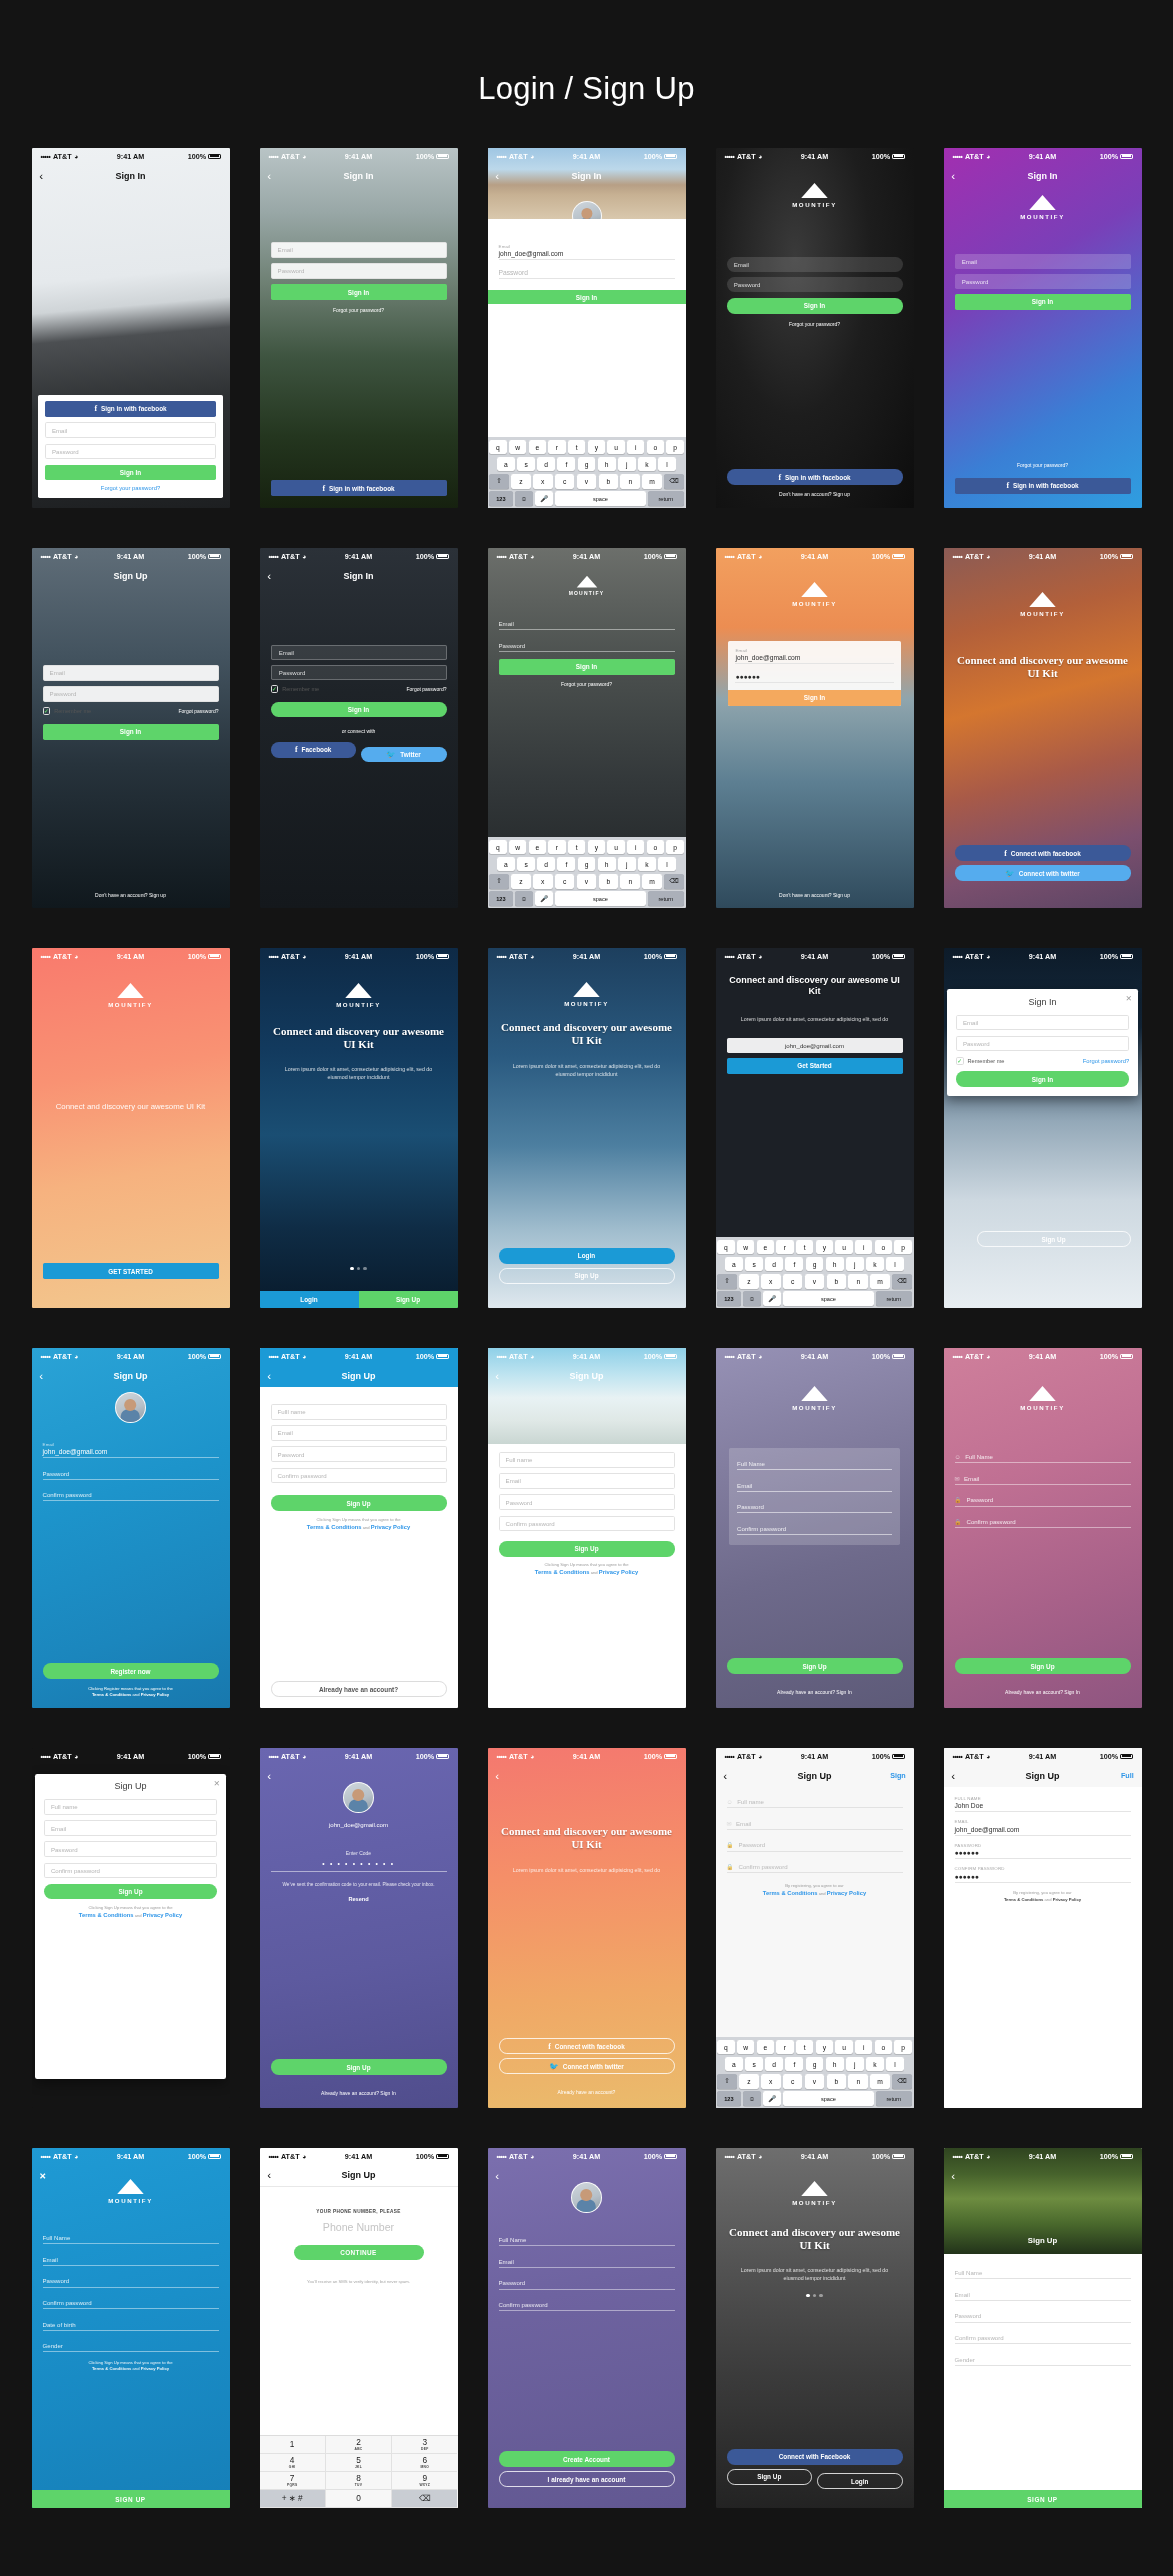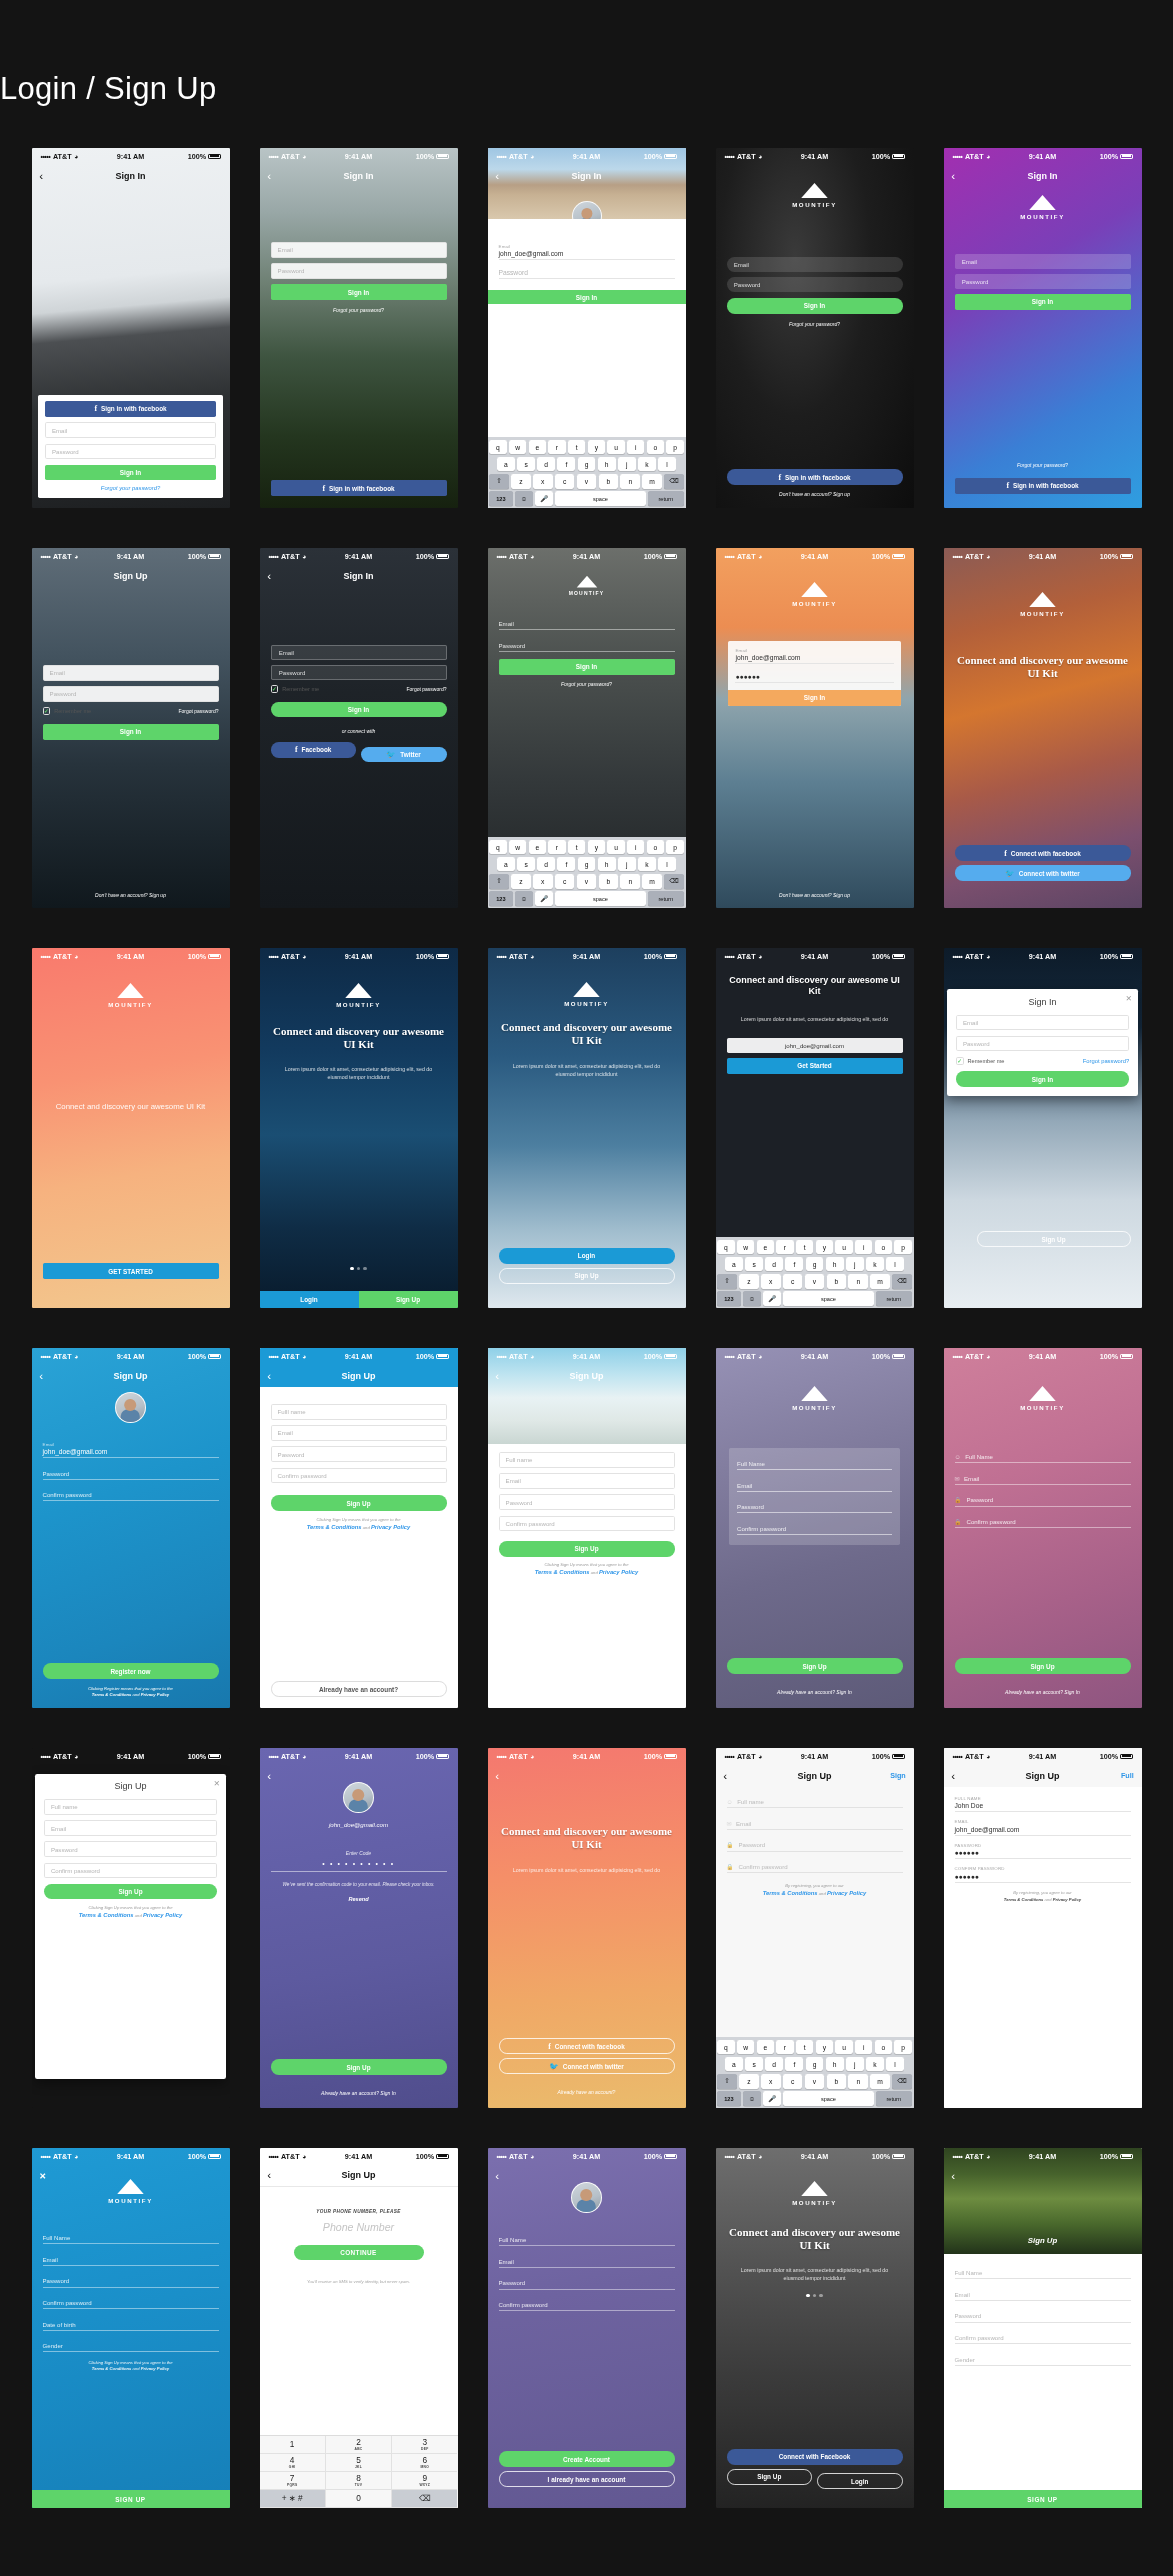--- a/index.html
+++ b/index.html
@@ -3,21 +3,21 @@
 <meta charset="utf-8">
 <style>
   * { box-sizing: border-box; margin:0; padding:0; }
   html,body { background:#141414; }
   body {
     width:1173px; height:2576px;
     font-family:"Liberation Sans", sans-serif;
     color:#fff; overflow:hidden; position:relative;
   }
   
-  .page-header { padding-top:71px; }
+  .page-header { text-align:center; padding-top:71px; }
   .page-title { font-size:31px; font-weight:400; letter-spacing:0.3px; color:#fff; }
   .page-sub { font-size:15px; color:#8d8d8d; margin-top:12.2px; font-weight:400; }
 
   
   .grid {
     margin:41px auto 0; width:1066px;
     display:grid; grid-template-columns:repeat(5, 198px);
     column-gap:30px; row-gap:40px; justify-content:center;
   }
   .phone {
@@ -102,21 +102,21 @@
   .btn-green{background:#5ed46a;}
   .btn-fb{background:#3b5998;}
   .btn-tw{background:#55acee;}
   .btn-blue{background:#1b9ad6;}
   .btn-ghost{border:0.6px solid rgba(255,255,255,.8);background:transparent;}
   .btn-outline{border:0.6px solid #dcdcdc;background:#fff;color:#555;}
   .btn ~ .btn{margin-top:4.4px;}
   .fb-ico{font-weight:bold;font-family:"Liberation Serif",serif;margin-right:3.9px;font-size:7.8px;}
 
   .link{color:#2f96e8;font-size:5.8px;}
-  .center{text-align:center;font-style:italic;}
+  .center{text-align:center;}
   .white{color:#fff;}
   .sm{font-size:5px;}
   .tiny{font-size:4.2px;line-height:1.45;}
 
   
   .headline{font-family:"Liberation Serif",serif;font-weight:bold;font-size:11px;line-height:1.18;text-align:center;color:#fff;text-shadow:0 0.6px 1.7px rgba(0,0,0,.35);}
   .subcopy{font-size:5.3px;line-height:1.55;text-align:center;color:rgba(255,255,255,.82);margin-top:5.6px;}
 
   
   .dotrow{display:flex;gap:3.3px;justify-content:center;}

